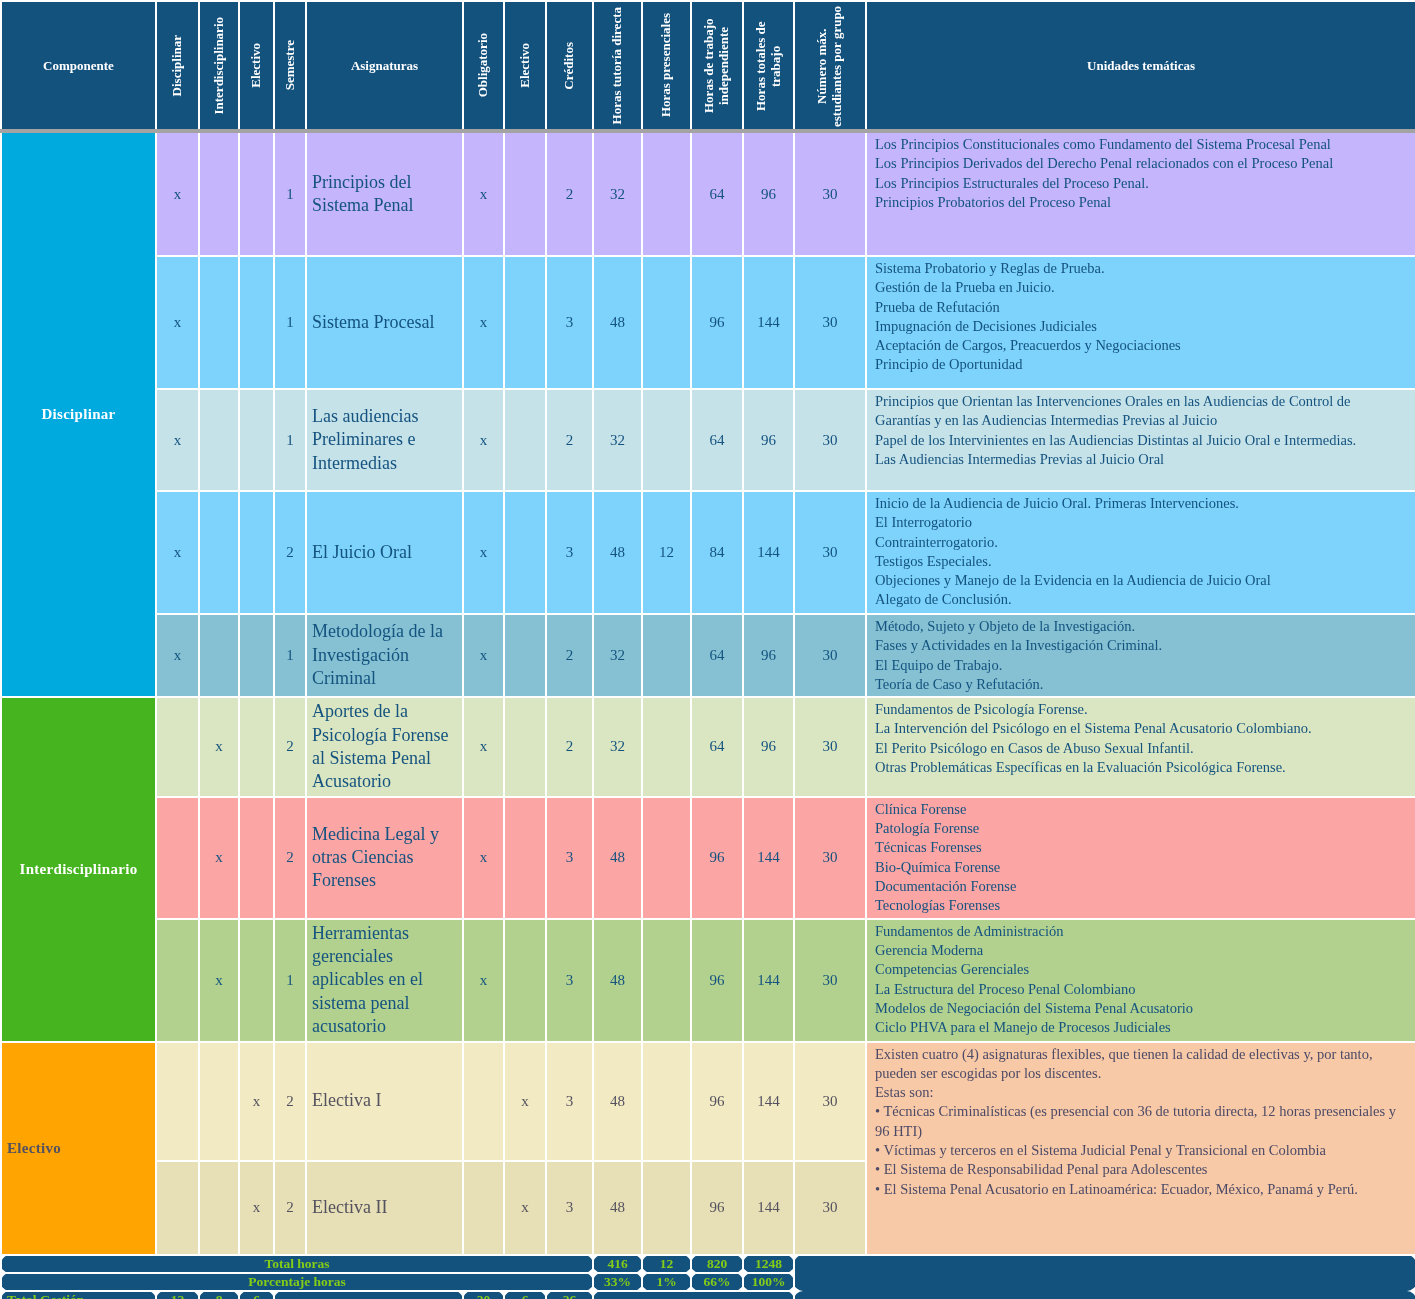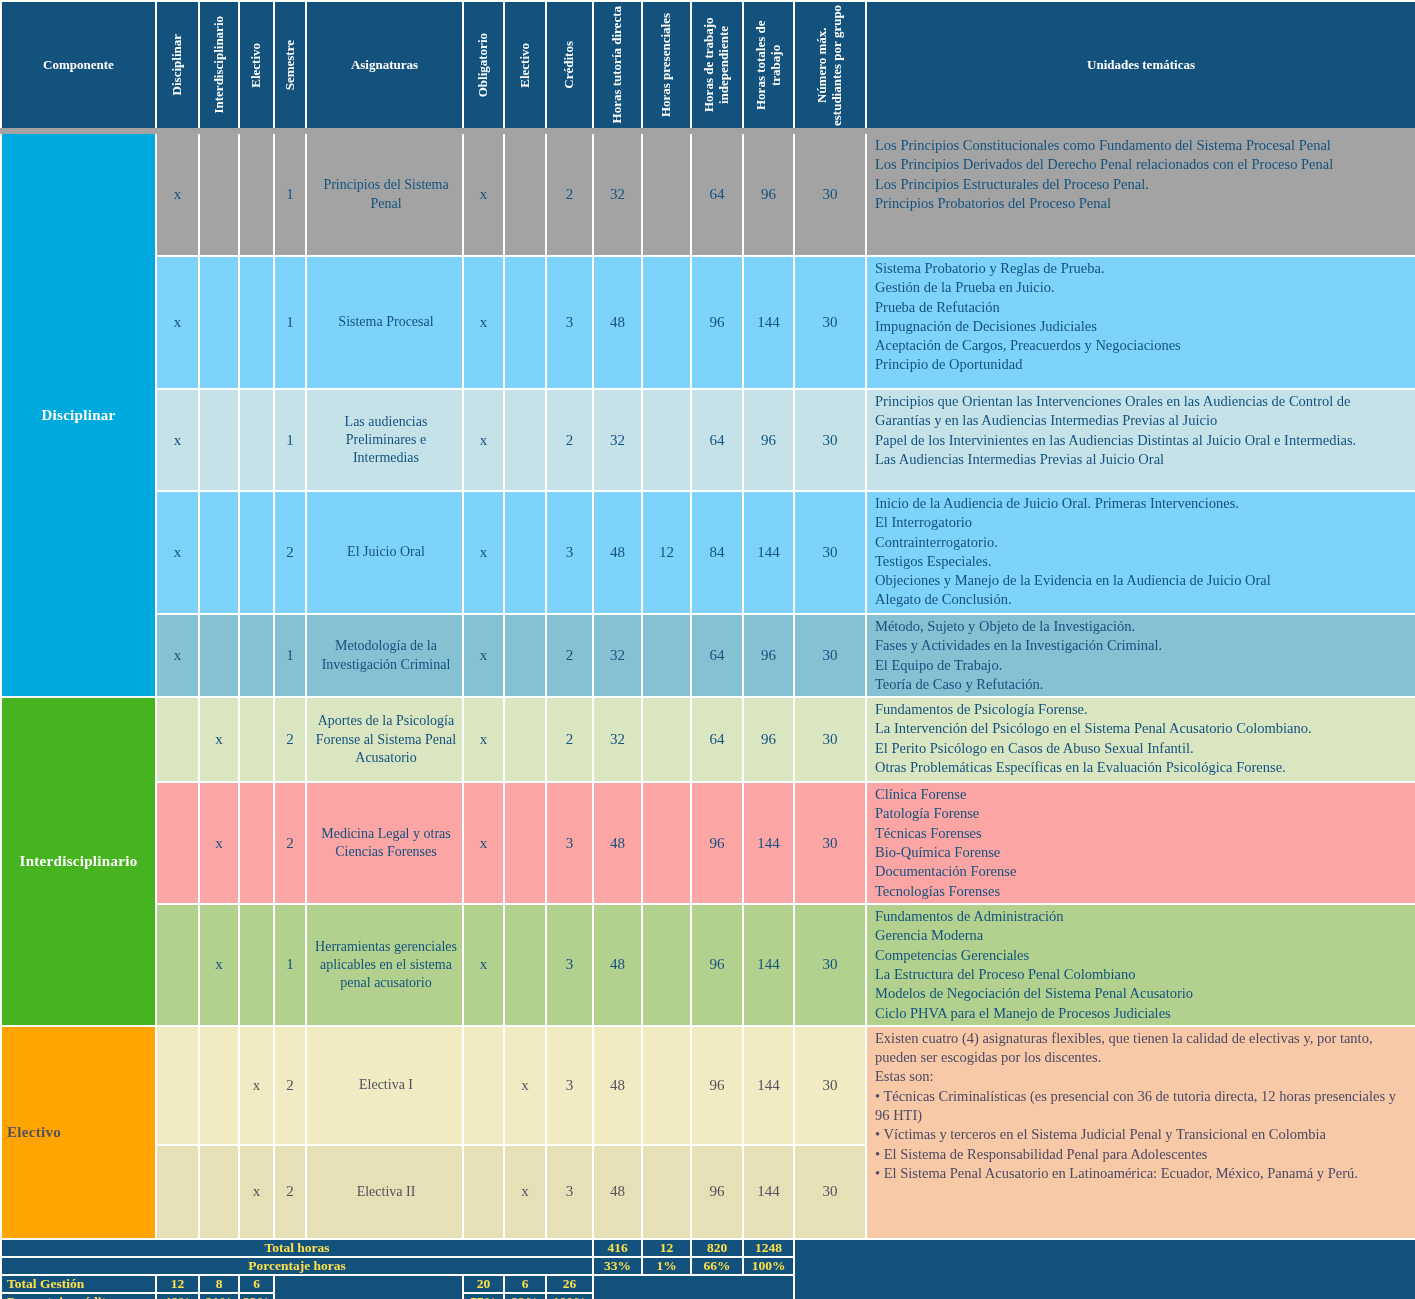--- a/index.html
+++ b/index.html
@@ -1,45 +1,45 @@
 <!DOCTYPE html>
 <html><head>
 <meta charset="utf-8">
 <style>
   html,body{margin:0;padding:0;background:#fff;}
   #wrap{width:1415px;}
   table{border-collapse:collapse;table-layout:fixed;width:1415px;font-family:"Liberation Serif",serif;}
   td,th{border:2px solid #ffffff;padding:0;overflow:hidden;}
   
-  thead th{background:#14527E;color:#fff;font-weight:bold;font-size:13px;border-bottom:6px solid #a3a3a3;vertical-align:middle;text-align:center;}
+  thead th{background:#14527E;color:#fff;font-weight:bold;font-size:13px;border-bottom:4px solid #a3a3a3;vertical-align:middle;text-align:center;}
   .vh div{writing-mode:vertical-rl;transform:rotate(180deg);margin:0 auto;line-height:1.12;max-height:122px;}
   
   .comp{color:#fff;font-weight:bold;font-size:15px;text-align:center;vertical-align:middle;letter-spacing:.3px;}
   .comp.cyan{background:#00AADF;}
   .comp.green{background:#46B41E;}
   .comp.orange{background:#FFA400;text-align:left;padding-left:5px;}
   
   .xc,.num{text-align:center;vertical-align:middle;color:#14537F;font-size:15px;}
-  .asig{text-align:center;vertical-align:middle;padding:2px 2px 2px 5px;color:#14537F;font-size:14px;line-height:1.3;}
+  .asig{text-align:left;vertical-align:middle;padding:2px 2px 2px 5px;color:#14537F;font-size:18px;line-height:1.3;}
   .unid{text-align:left;vertical-align:top;white-space:pre-line;color:#14537F;font-size:14.5px;line-height:1.33;padding:2px 6px 2px 8px;}
   
-  tr.rd1 td{background:#a3a3a3;}
+  tr.rd1 td{background:#c4b5fd;}
   tr.rd2 td{background:#7dd3fc;}
   tr.rd3 td{background:#C6E2E9;}
   tr.rd4 td{background:#7dd3fc;}
   tr.rd5 td{background:#85C1D3;}
   tr.rg1 td{background:#DAE6C1;}
   tr.rg2 td{background:#fca5a5;}
   tr.rg3 td{background:#B2D18F;}
   tr.re1 td{background:#F2EAC3;}
   tr.re2 td{background:#E7DFB5;}
   tr.re1 td,tr.re2 td{color:#54525F;}
   td.salmon{background:#F8C9A7 !important;color:#4C4A66 !important;}
   
-  tr.foot th,tr.foot td{background:#14527E;color:#fde047;font-weight:bold;font-size:13.5px;vertical-align:middle;font-family:"Liberation Serif",serif;}
+  tr.foot th,tr.foot td{background:#14527E;color:#84cc16;font-weight:bold;font-size:13.5px;vertical-align:middle;font-family:"Liberation Serif",serif;border-radius:9px;}
   .fval{text-align:center;}
   .flabel{text-align:center;}
   .flabel-left{text-align:left;padding-left:5px;}
   .plain{border:0;background:#14527E;}
   .fempty{background:#14527E;}
 </style>
 </head>
 <body>
 
 <div id="wrap">

